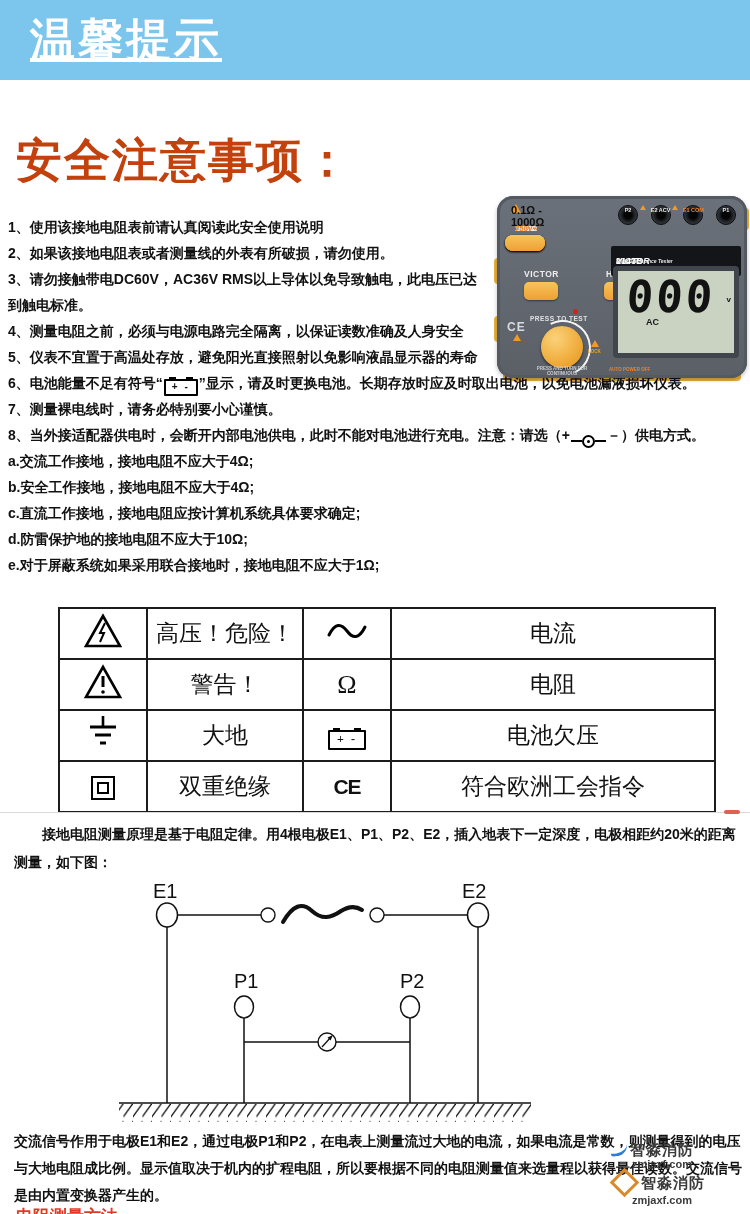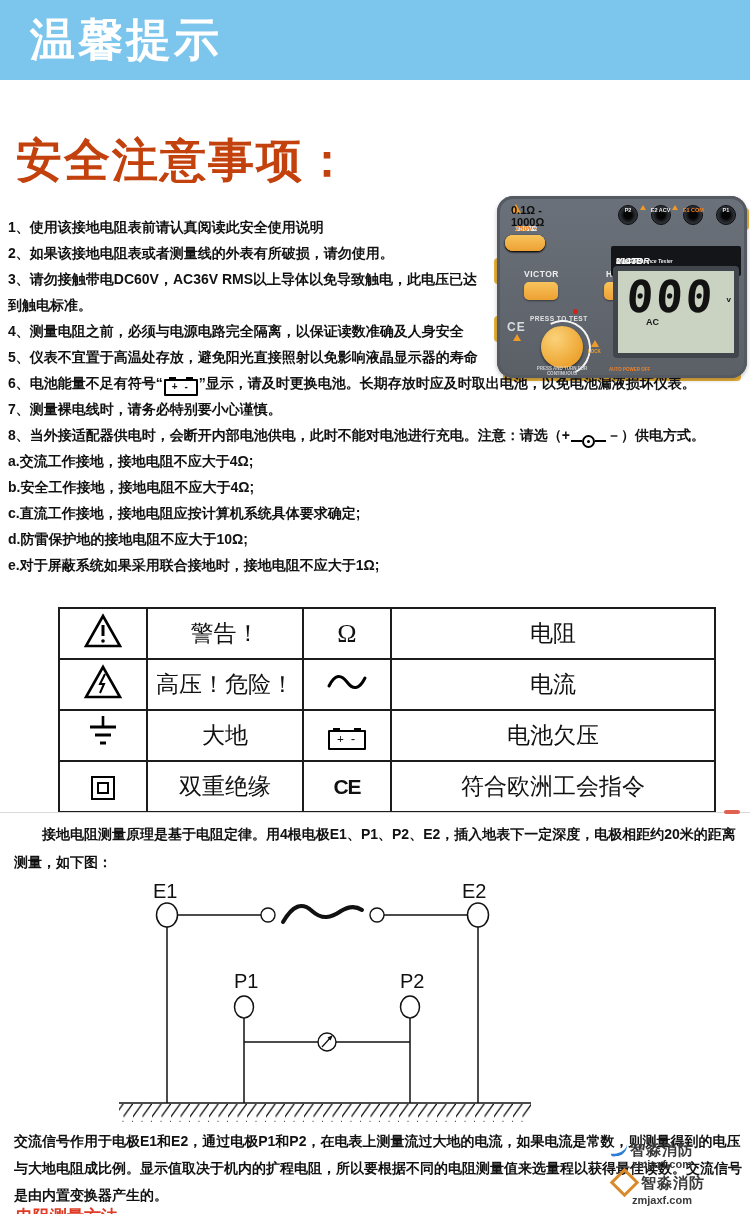--- a/index.html
+++ b/index.html
@@ -1,21 +1,21 @@
 <!DOCTYPE html>
 <html><head>
 <meta charset="utf-8">
 <style>
   html,body{margin:0;padding:0;background:#fff;}
   .page{position:relative;width:750px;height:1214px;overflow:hidden;background:#fff;
         font-family:"Liberation Sans",sans-serif;color:#1a1a1a;}
   
   .banner{position:absolute;left:0;top:0;width:750px;height:80px;background:#7cc5ec;}
   .banner-title{position:absolute;left:30px;top:10px;font-size:45px;font-weight:900;
-        color:#fff;letter-spacing:3px;}
+        color:#fff;letter-spacing:3px;text-decoration:underline;}
   
   .page-title{position:absolute;left:16px;top:130px;margin:0;font-size:46px;font-weight:900;
         color:#c2410c;letter-spacing:2px;}
   
   .items{position:absolute;left:8px;right:4px;top:214px;font-size:14px;font-weight:600;
         color:#111;}
   .items p{margin:0;line-height:26px;}
   .items p.narrow{max-width:472px;}
   .battery-sym{display:inline-block;position:relative;width:30px;height:13px;border:2px solid #000;
         border-radius:1px;vertical-align:-2px;font-size:10px;font-weight:900;line-height:12px;
@@ -223,45 +223,45 @@
     <p>a.交流工作接地，接地电阻不应大于4Ω;</p>
     <p>b.安全工作接地，接地电阻不应大于4Ω;</p>
     <p>c.直流工作接地，接地电阻应按计算机系统具体要求确定;</p>
     <p>d.防雷保护地的接地电阻不应大于10Ω;</p>
     <p>e.对于屏蔽系统如果采用联合接地时，接地电阻不应大于1Ω;</p>
   </div>
 
   <table class="sym-table">
     <tbody>
         <tr>
-      <td class="c-icon1">
-        <svg width="40" height="36" viewBox="0 0 40 36">
-              <polygon points="20,3 37,33 3,33" fill="none" stroke="#000" stroke-width="2.6"></polygon>
-              <line x1="20" y1="12" x2="20" y2="23" stroke="#000" stroke-width="3"></line>
-              <circle cx="20" cy="28" r="1.8" fill="#000"></circle>
-            </svg>
-      </td>
-      <td class="c-lab1">警告！</td>
-      <td class="c-icon2"><span class="omega">Ω</span></td>
-      <td class="c-lab2">电阻</td>
-    </tr>
-    <tr>
       <td>
         <svg width="40" height="36" viewBox="0 0 40 36">
               <polygon points="20,3 37,33 3,33" fill="none" stroke="#000" stroke-width="2.6"></polygon>
               <polyline points="22,10 17,20 21,20 17,29" fill="none" stroke="#000" stroke-width="2"></polyline>
             </svg>
       </td>
       <td>高压！危险！</td>
       <td>
         <svg width="42" height="20" viewBox="0 0 42 20">
               <path d="M3,14 C9,2 15,2 21,10 C27,18 33,18 39,6" fill="none" stroke="#000" stroke-width="3" stroke-linecap="round"></path>
             </svg>
       </td>
       <td>电流</td>
+    </tr>
+    <tr>
+      <td class="c-icon1">
+        <svg width="40" height="36" viewBox="0 0 40 36">
+              <polygon points="20,3 37,33 3,33" fill="none" stroke="#000" stroke-width="2.6"></polygon>
+              <line x1="20" y1="12" x2="20" y2="23" stroke="#000" stroke-width="3"></line>
+              <circle cx="20" cy="28" r="1.8" fill="#000"></circle>
+            </svg>
+      </td>
+      <td class="c-lab1">警告！</td>
+      <td class="c-icon2"><span class="omega">Ω</span></td>
+      <td class="c-lab2">电阻</td>
     </tr>
     <tr>
       <td>
         <svg width="36" height="38" viewBox="0 0 36 38">
               <line x1="18" y1="2" x2="18" y2="12" stroke="#000" stroke-width="2.6"></line>
               <line x1="5" y1="13" x2="31" y2="13" stroke="#000" stroke-width="3"></line>
               <line x1="10" y1="21" x2="26" y2="21" stroke="#000" stroke-width="3"></line>
               <line x1="15" y1="29" x2="21" y2="29" stroke="#000" stroke-width="3"></line>
             </svg>
       </td>

